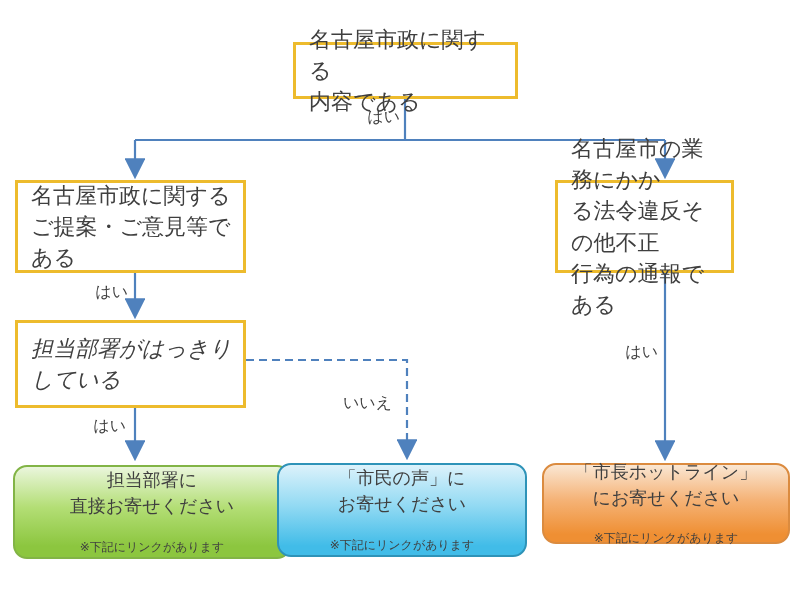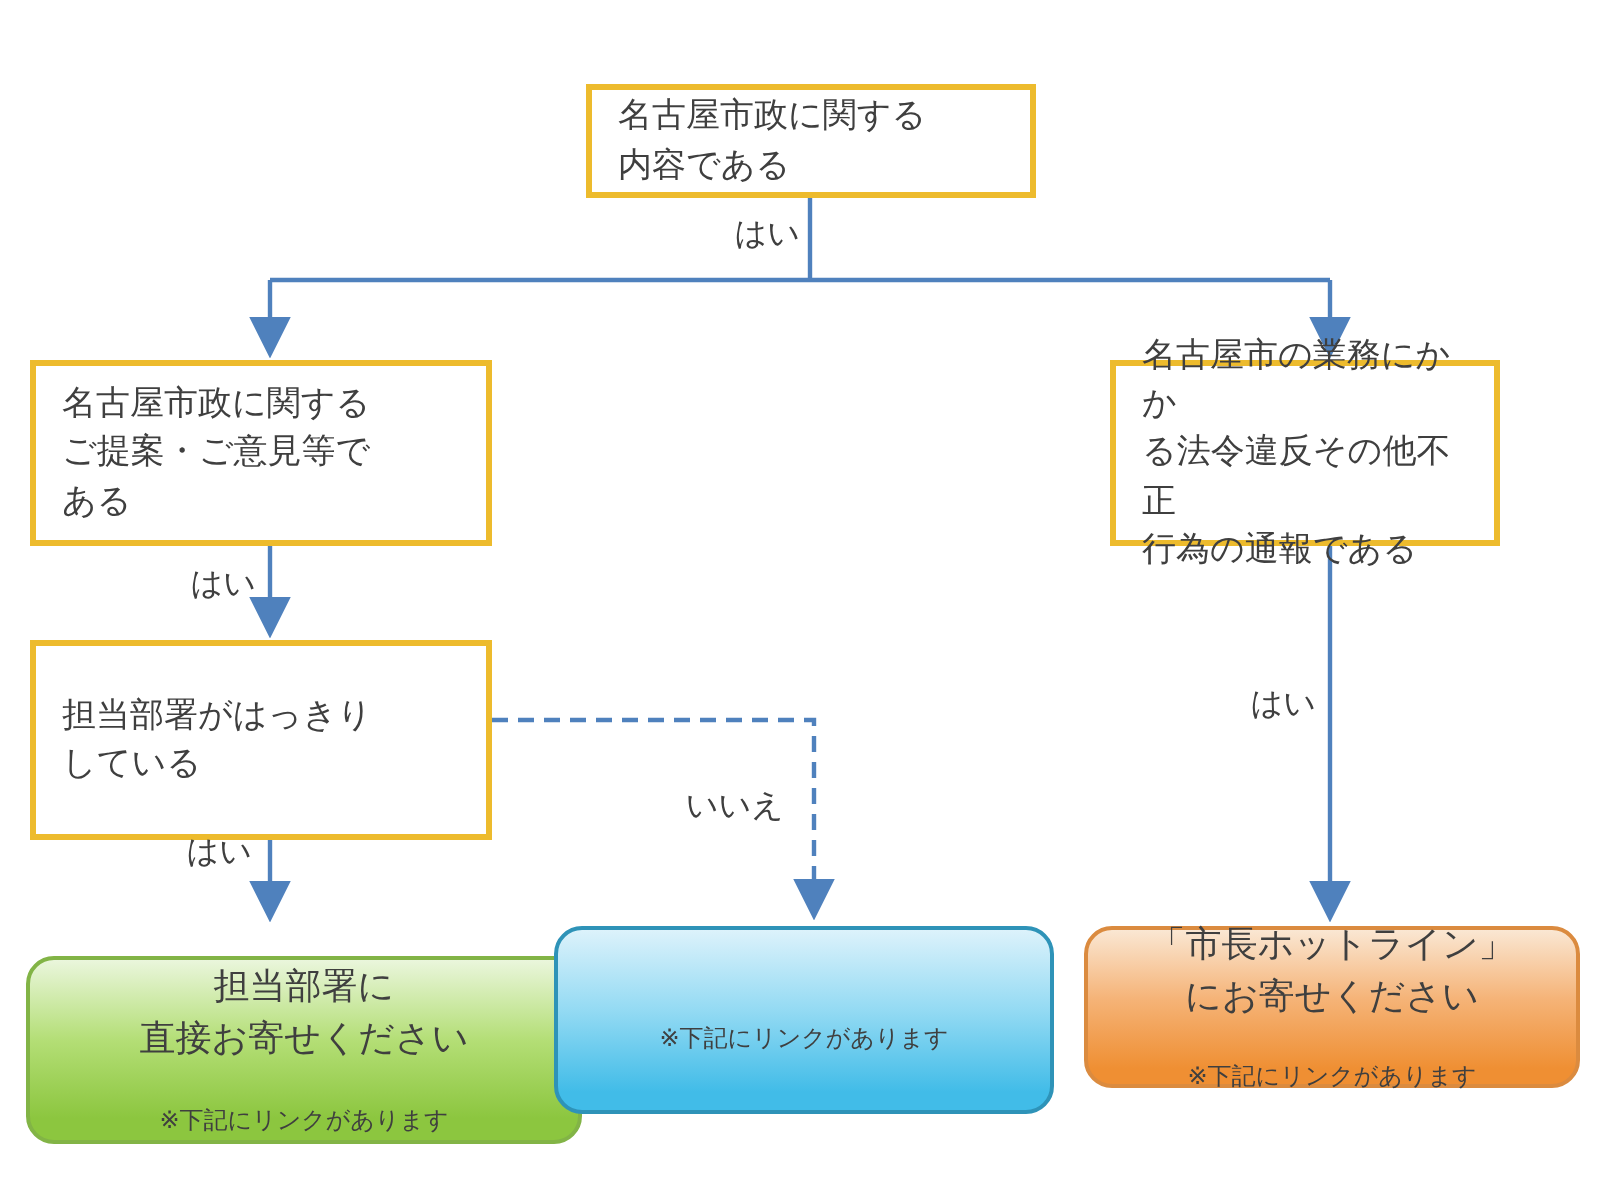--- a/index.html
+++ b/index.html
@@ -19,21 +19,21 @@
     position: absolute;
     left: 0; top: 0;
     width: 800px; height: 600px;
     pointer-events: none;
   }
   .decision {
     position: absolute;
     border: 3px solid #EDBB2D;
     background: #ffffff;
     color: #3F3F3F;
-    font-size: 17px;
+    font-size: 22px;
     line-height: 1.42;
     display: flex;
     align-items: center;
     padding: 4px 8px 4px 13px;
     box-sizing: border-box;
   }
   .node-text { white-space: pre-line; }
   .result {
     position: absolute;
     border-radius: 14px;
@@ -100,44 +100,46 @@
     <span class="node-text">名古屋市政に関する
 内容である</span>
   </div>
 
   <div class="decision" style="left:15px; top:180px; width:231px; height:93px;">
     <span class="node-text">名古屋市政に関する
 ご提案・ご意見等で
 ある</span>
   </div>
 
-  <div class="decision" style="left:555px; top:180px; width:195px; height:93px;">
+  <div class="decision" style="left:555px; top:180px; width:179px; height:93px;">
     <span class="node-text">名古屋市の業務にかか
 る法令違反その他不正
 行為の通報である</span>
   </div>
 
-  <div class="decision" style="left:15px; top:320px; width:231px; height:100px;">
+  <div class="decision" style="left:15px; top:320px; width:231px; height:88px;font-style:italic;">
     <span class="node-text">担当部署がはっきり
 している</span>
   </div>
 
   <div class="edge-label" style="left:350px; top:107px; width:50px;">はい</div>
   <div class="edge-label" style="left:82px; top:282px; width:46px;">はい</div>
   <div class="edge-label" style="left:80px; top:416px; width:46px;">はい</div>
   <div class="edge-label" style="left:328px; top:393px; width:64px;">いいえ</div>
   <div class="edge-label" style="left:612px; top:342px; width:46px;">はい</div>
 
-  <div class="result green" style="left:13px; top:478px; width:278px; height:94px;">
+  <div class="result green" style="left:13px; top:465px; width:278px; height:94px;">
     <span class="main">担当部署に
 直接お寄せください</span>
     <span class="note">※下記にリンクがあります</span>
   </div>
 
   <div class="result blue" style="left:277px; top:463px; width:250px; height:94px;">
+    <span class="main">「市民の声」に
+お寄せください</span>
     <span class="note">※下記にリンクがあります</span>
   </div>
 
   <div class="result orange" style="left:542px; top:463px; width:248px; height:81px;">
     <span class="main">「市長ホットライン」
 にお寄せください</span>
     <span class="note">※下記にリンクがあります</span>
   </div>
 
 </div>

